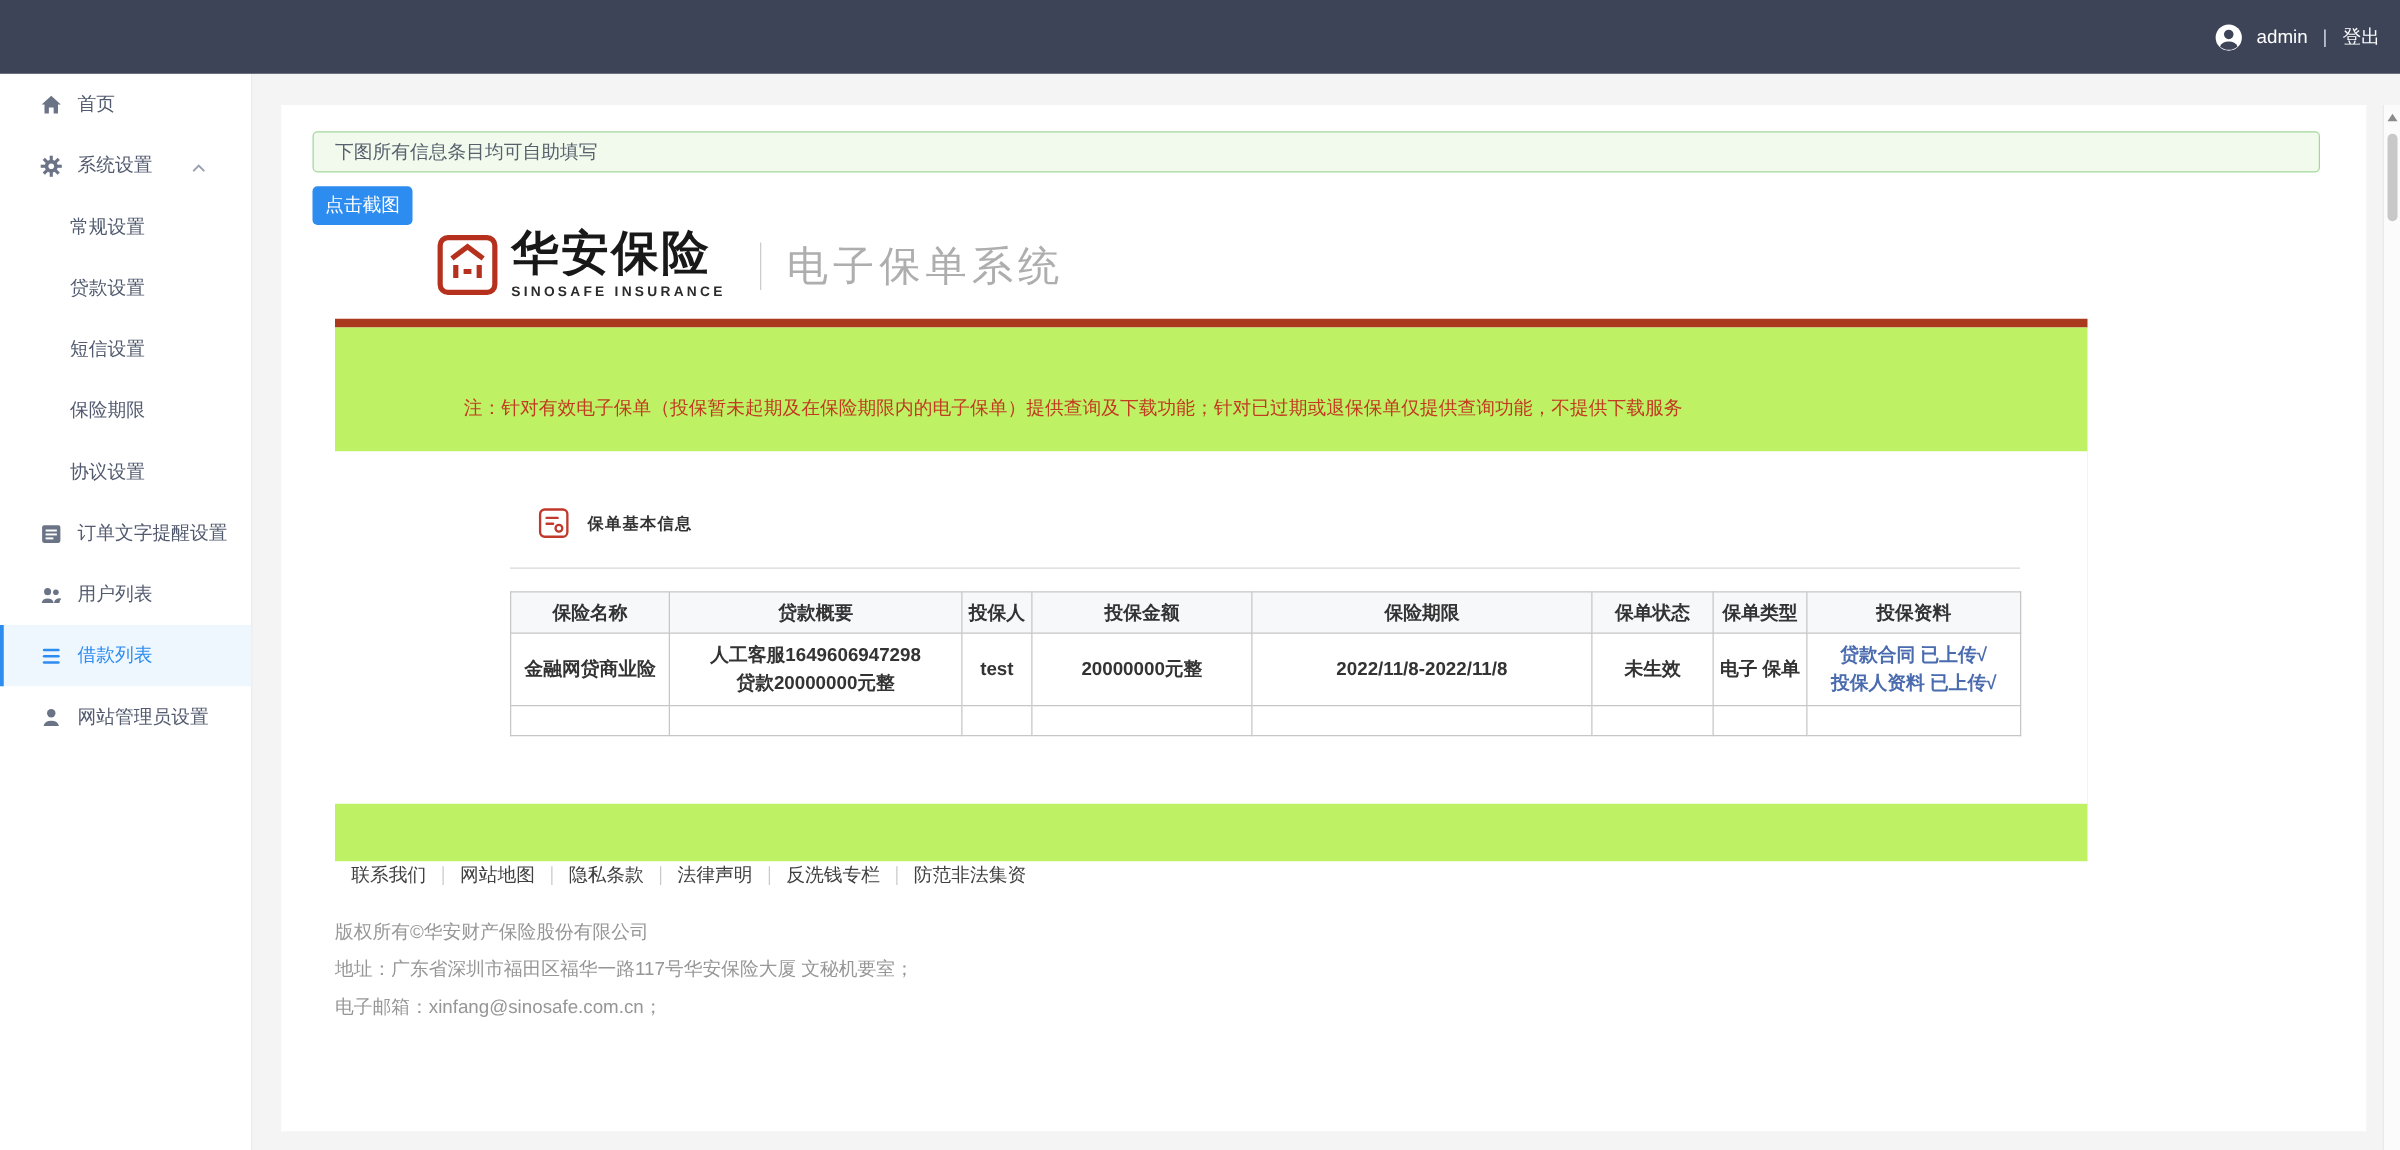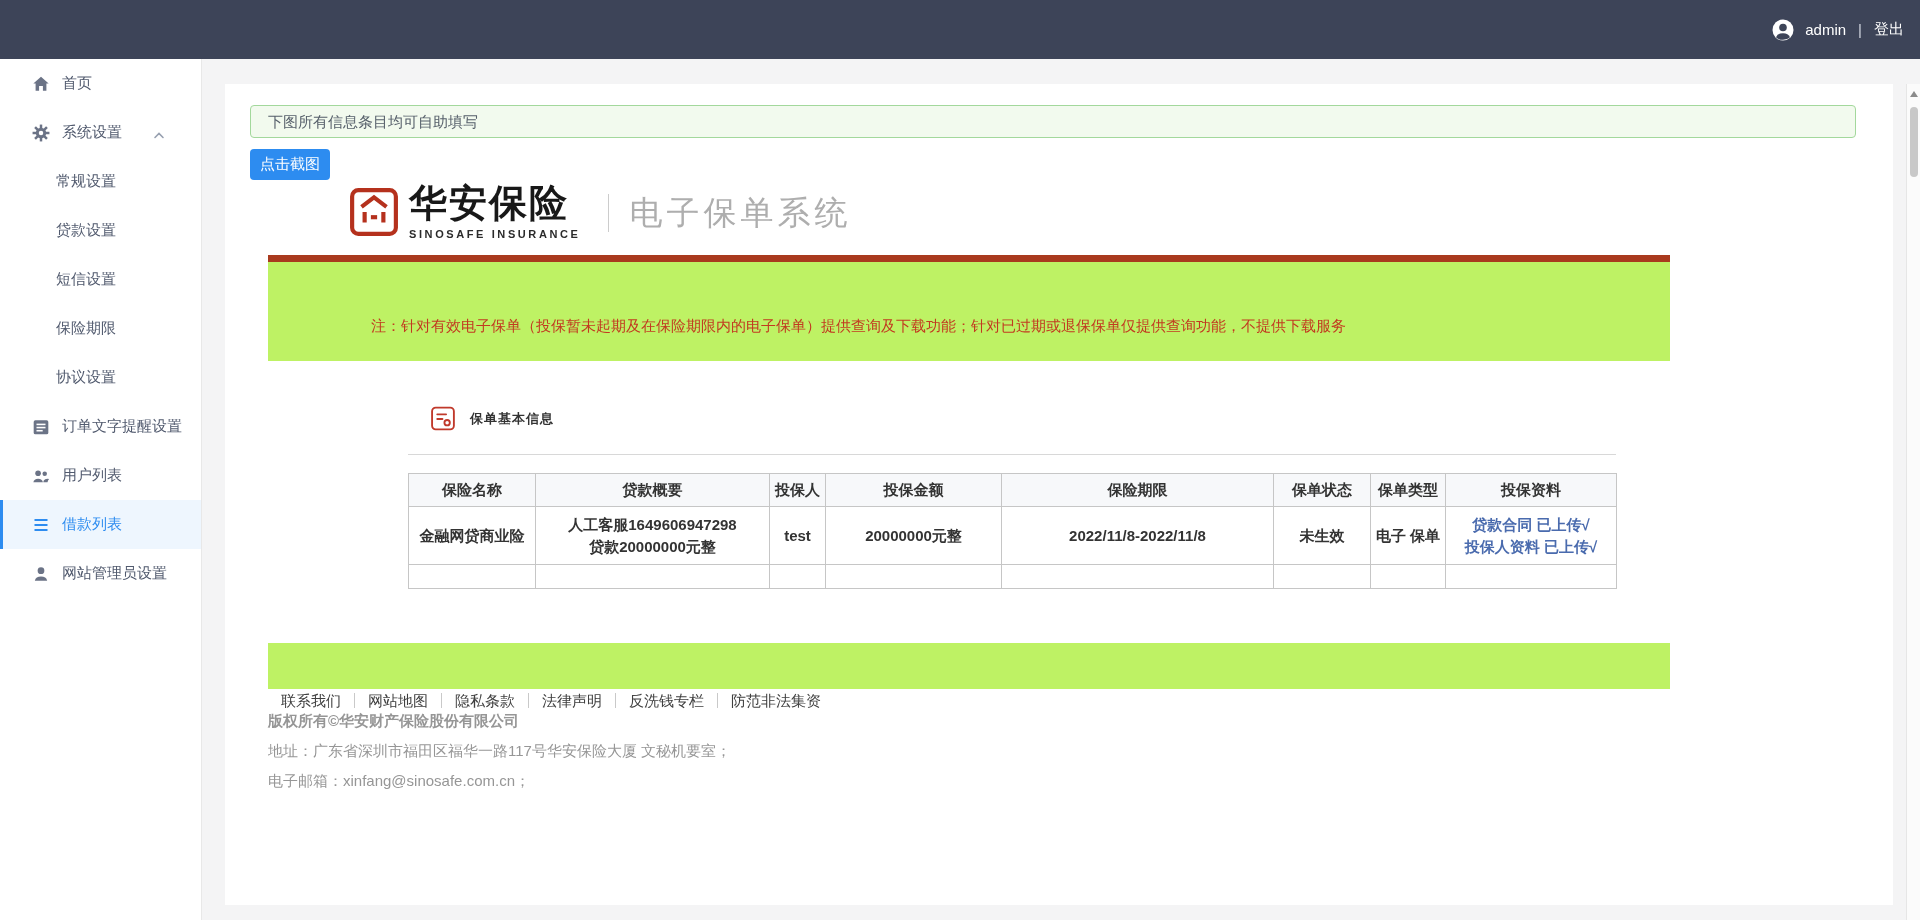--- a/index.html
+++ b/index.html
@@ -65,21 +65,21 @@
   table.policy tr.data td { height:58px; font-weight:bold; line-height:1.45; }
   table.policy tr.empty td { height:24px; }
   td.materials div { color:#4a6bae; cursor:pointer; }
 
   .page-footer { padding-top:1px; }
   .flinks { display:inline-flex; align-items:center; height:20px; }
   .flink { font-size:15px; color:#404040; padding:0 13px; border-right:1px solid #c9c9c9;
     line-height:15px; cursor:pointer; }
   .flink:last-child { border-right:none; }
   .copy { font-size:15px; color:#969696; margin-top:11px; }
-  .copy.first { margin-top:2px;font-weight:bold; }
+  .copy.first { margin-top:26px; }
 
   
   .scrollbar { position:absolute; right:0; top:84px; width:14px; height:836px;
     background:#fbfbfb; border-left:1px solid #e6e6e6; z-index:40; }
   .sb-arrow { width:0; height:0; margin:7px auto 0;
     border-left:4px solid transparent; border-right:4px solid transparent;
     border-bottom:6px solid #8b8b8b; }
   .sb-thumb { width:8px; height:70px; background:#c8c8c8; border-radius:4px; margin:10px auto 0; }
 </style>
 </head>

